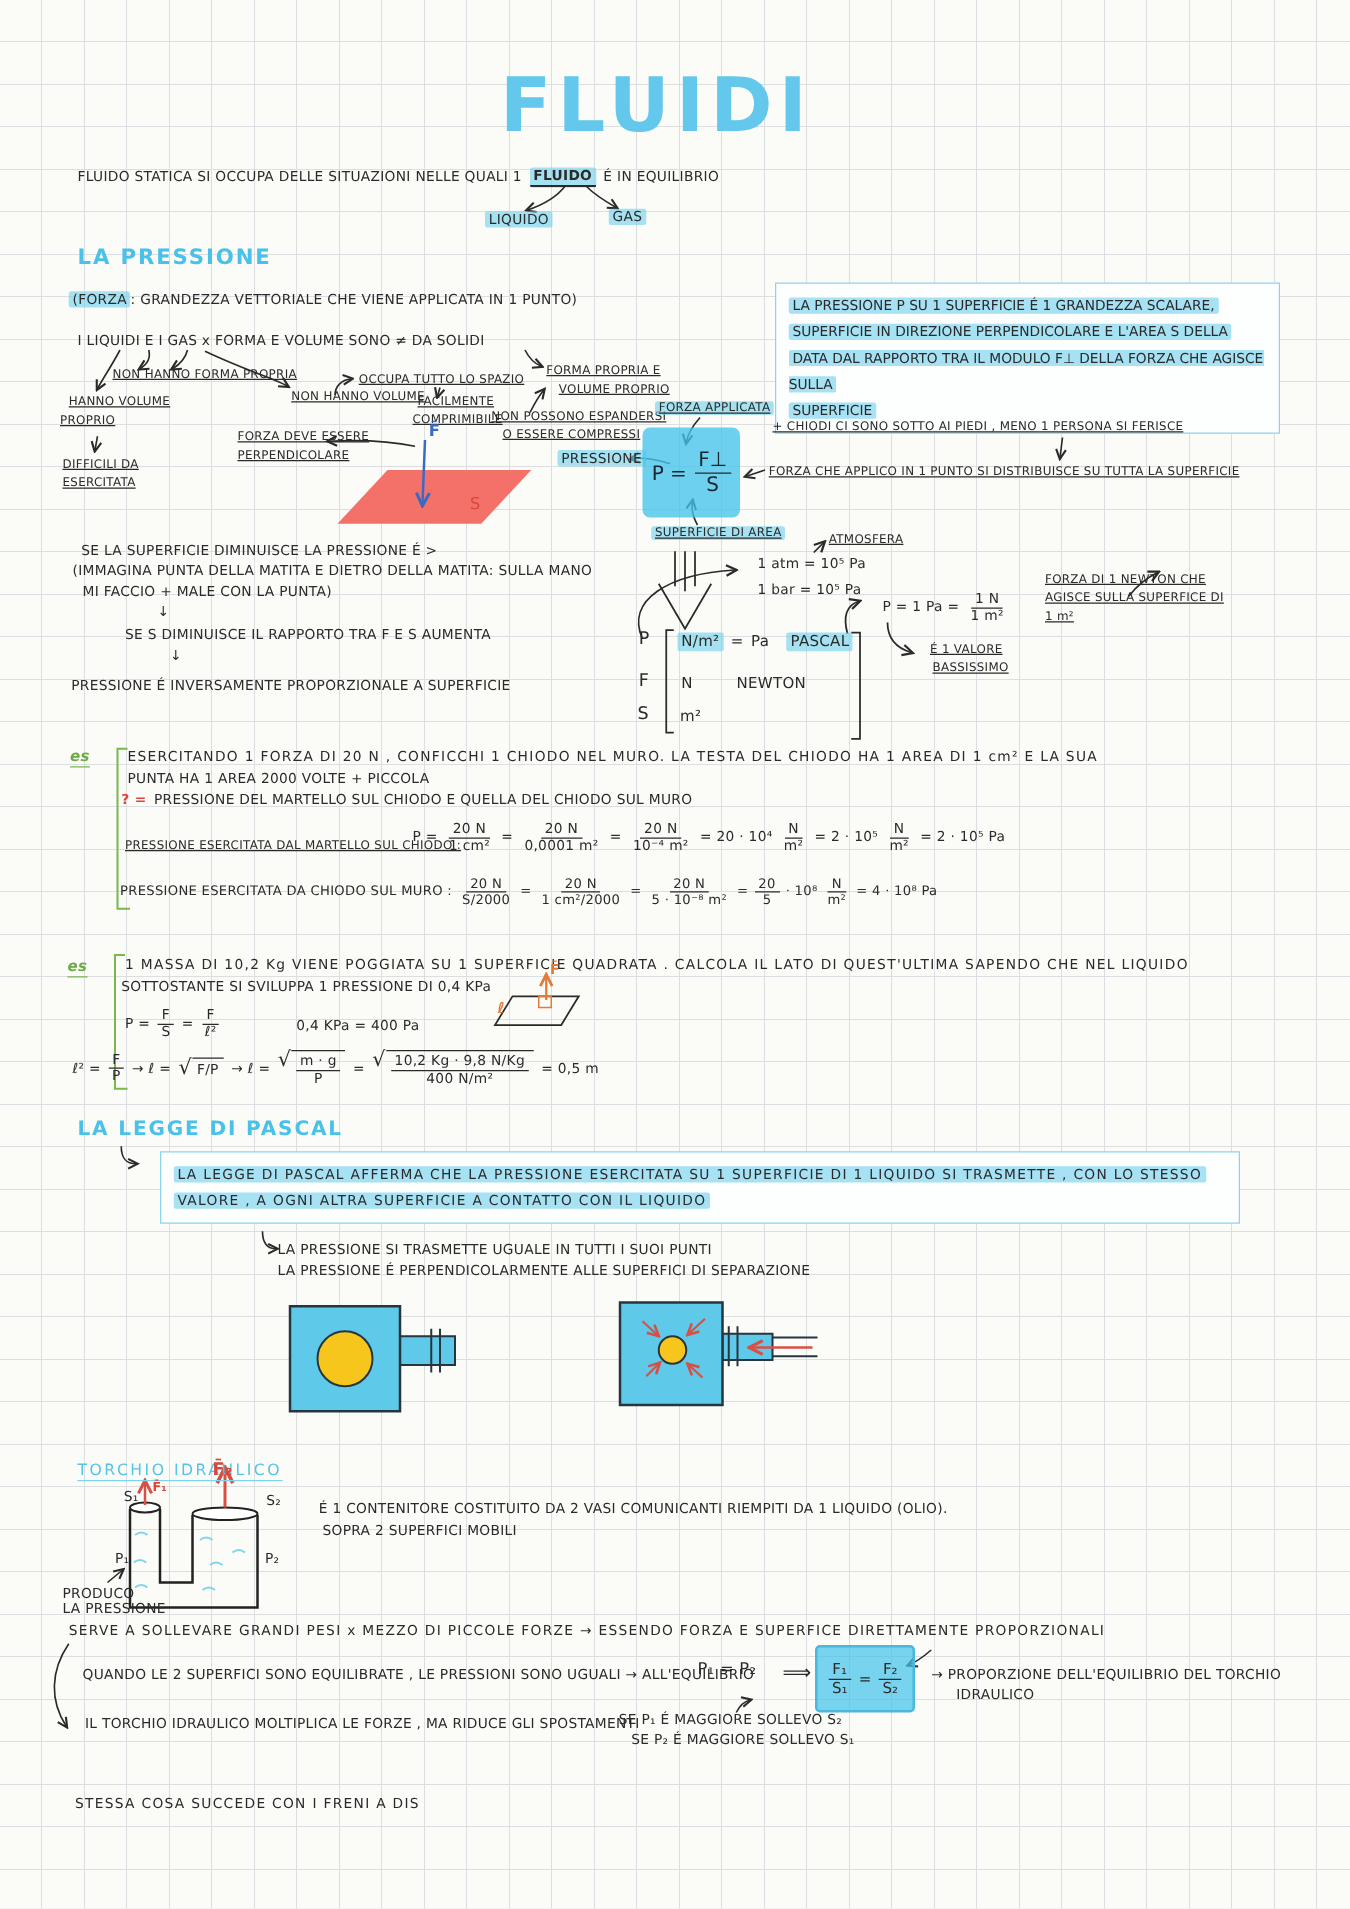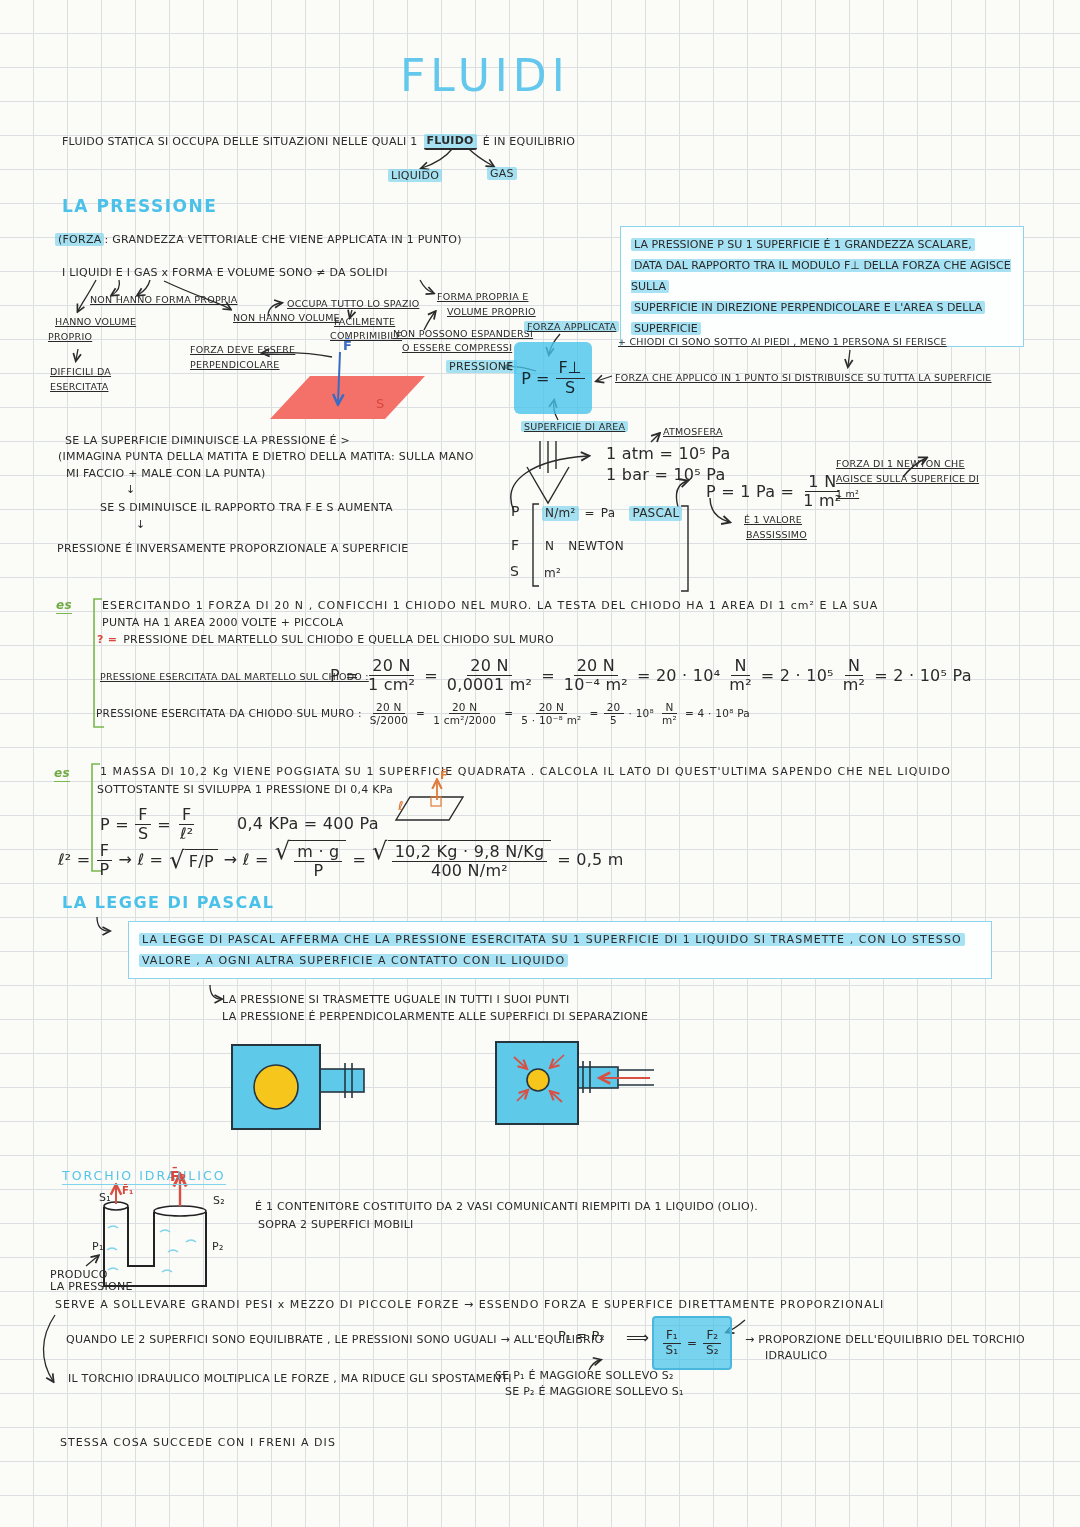--- a/index.html
+++ b/index.html
@@ -6,31 +6,31 @@
   .page{position:relative;width:1080px;height:1527px;margin:0 auto;overflow:hidden;
     background:
       repeating-linear-gradient(to right, transparent 0 33px, #dcdfe2 33px 34px),
       repeating-linear-gradient(to bottom, transparent 0 33px, #dcdfe2 33px 34px),
       #fbfbf8;
     font-family:"DejaVu Sans",sans-serif;color:#2a2a2a;}
   .overlay{position:absolute;left:0;top:0;z-index:1;pointer-events:none;}
   .t{position:absolute;z-index:2;font-size:11px;letter-spacing:.25px;white-space:nowrap;line-height:1.25;}
   .sm{font-size:9.5px;text-decoration:underline;}
   .xs{font-size:11px;text-align:right;}
-  .md{font-size:16px;}
+  .md{font-size:11px;}
   .wide{letter-spacing:1.05px;}
   .row{display:flex;align-items:center;gap:6px;}
   .hl{background:rgba(113,208,238,.62);padding:0 3px;border-radius:2px;}
   .cy{color:#49c1e8;font-weight:700;}
   .red{color:#d8463c;}
   .green{color:#6faa45;}
   .blue{color:#3a6bc4;}
   .orange{color:#e07b39;}
   .bold{font-weight:700;}
-  .title{font-size:44px;font-weight:400;color:#63c8ec;letter-spacing:5px;}
+  .title{font-size:60px;font-weight:700;color:#63c8ec;letter-spacing:5px;}
   .u{border-bottom:2px solid #2a2a2a;font-weight:bold;}
   .frac{display:inline-flex;flex-direction:column;align-items:center;vertical-align:middle;}
   .frac .num{border-bottom:1.3px solid #2a2a2a;padding:0 3px;line-height:1.15;}
   .frac .den{padding:0 3px;line-height:1.15;}
   .sqrt{display:inline-flex;align-items:flex-start;}
   .sqrt .rad{font-size:1.5em;line-height:.95;}
   .sqrt .body{border-top:1.3px solid #2a2a2a;padding:2px 4px 0;display:inline-flex;align-items:center;}
   .box-def{position:absolute;z-index:2;border:1.6px solid #8ad4ee;background:#fdfefe;padding:7px 10px;line-height:21px;font-size:11px;}
   .fbox{position:absolute;z-index:2;background:rgba(68,196,234,.78);border-radius:6px;display:flex;align-items:center;justify-content:center;gap:6px;font-size:16px;color:#17262e;}
   .eqbox{position:absolute;z-index:2;background:rgba(68,196,234,.72);border:2px solid #49b8dc;border-radius:4px;display:flex;align-items:center;justify-content:center;gap:6px;font-size:12px;}
@@ -175,22 +175,22 @@
   <div class="t" style="left:487px;top:167px"><span class="hl">GAS</span></div>
 
   <div class="t cy" style="left:62px;top:196px;font-size:17px;letter-spacing:1.5px">LA PRESSIONE</div>
 
   <div class="t" style="left:55px;top:233px">
     <span class="hl">(FORZA</span><span>: GRANDEZZA VETTORIALE CHE VIENE APPLICATA IN 1 PUNTO)</span>
   </div>
 
   <div class="box-def" style="left:620px;top:226px;width:382px">
     <div><span class="hl">LA PRESSIONE P SU 1 SUPERFICIE É 1 GRANDEZZA SCALARE,</span></div>
+    <div><span class="hl">SUPERFICIE IN DIREZIONE PERPENDICOLARE E L'AREA S DELLA</span></div>
     <div><span class="hl">DATA DAL RAPPORTO TRA IL MODULO F⊥ DELLA FORZA CHE AGISCE SULLA</span></div>
-    <div><span class="hl">SUPERFICIE IN DIREZIONE PERPENDICOLARE E L'AREA S DELLA</span></div>
     <div><span class="hl">SUPERFICIE</span></div>
   </div>
 
   <div class="t" style="left:62px;top:266px">I LIQUIDI E I GAS x FORMA E VOLUME SONO ≠ DA SOLIDI</div>
 
   <div class="t sm" style="left:90px;top:294px">NON HANNO FORMA PROPRIA</div>
   <div class="t sm" style="left:55px;top:316px">HANNO VOLUME</div>
   <div class="t sm" style="left:48px;top:331px">PROPRIO</div>
   <div class="t sm" style="left:50px;top:366px">DIFFICILI DA</div>
   <div class="t sm" style="left:50px;top:381px">ESERCITATA</div>
@@ -234,21 +234,21 @@
   <div class="t" style="left:511px;top:503px;font-size:14px">P</div>
   <div class="t row" style="left:542px;top:506px;font-size:12px">
     <span class="hl">N/m²</span>
     <span>=</span>
     <span>Pa</span>
     <span class="hl" style="margin-left:8px">PASCAL</span>
   </div>
   <div class="t" style="left:511px;top:537px;font-size:14px">F</div>
   <div class="t row" style="left:545px;top:539px;font-size:12px">
     <span>N</span>
-    <span style="margin-left:8px">NEWTON</span>
+    <span style="margin-left:29px">NEWTON</span>
   </div>
   <div class="t" style="left:510px;top:563px;font-size:14px">S</div>
   <div class="t" style="left:544px;top:566px;font-size:12px">m²</div>
 
   <div class="t sm" style="left:663px;top:426px">ATMOSFERA</div>
   <div class="t md" style="left:606px;top:444px">1 atm = 10⁵ Pa</div>
   <div class="t md" style="left:606px;top:465px">1 bar = 10⁵ Pa</div>
 
   <div class="t row md" style="left:706px;top:473px">
     <span>P = 1 Pa =</span>

